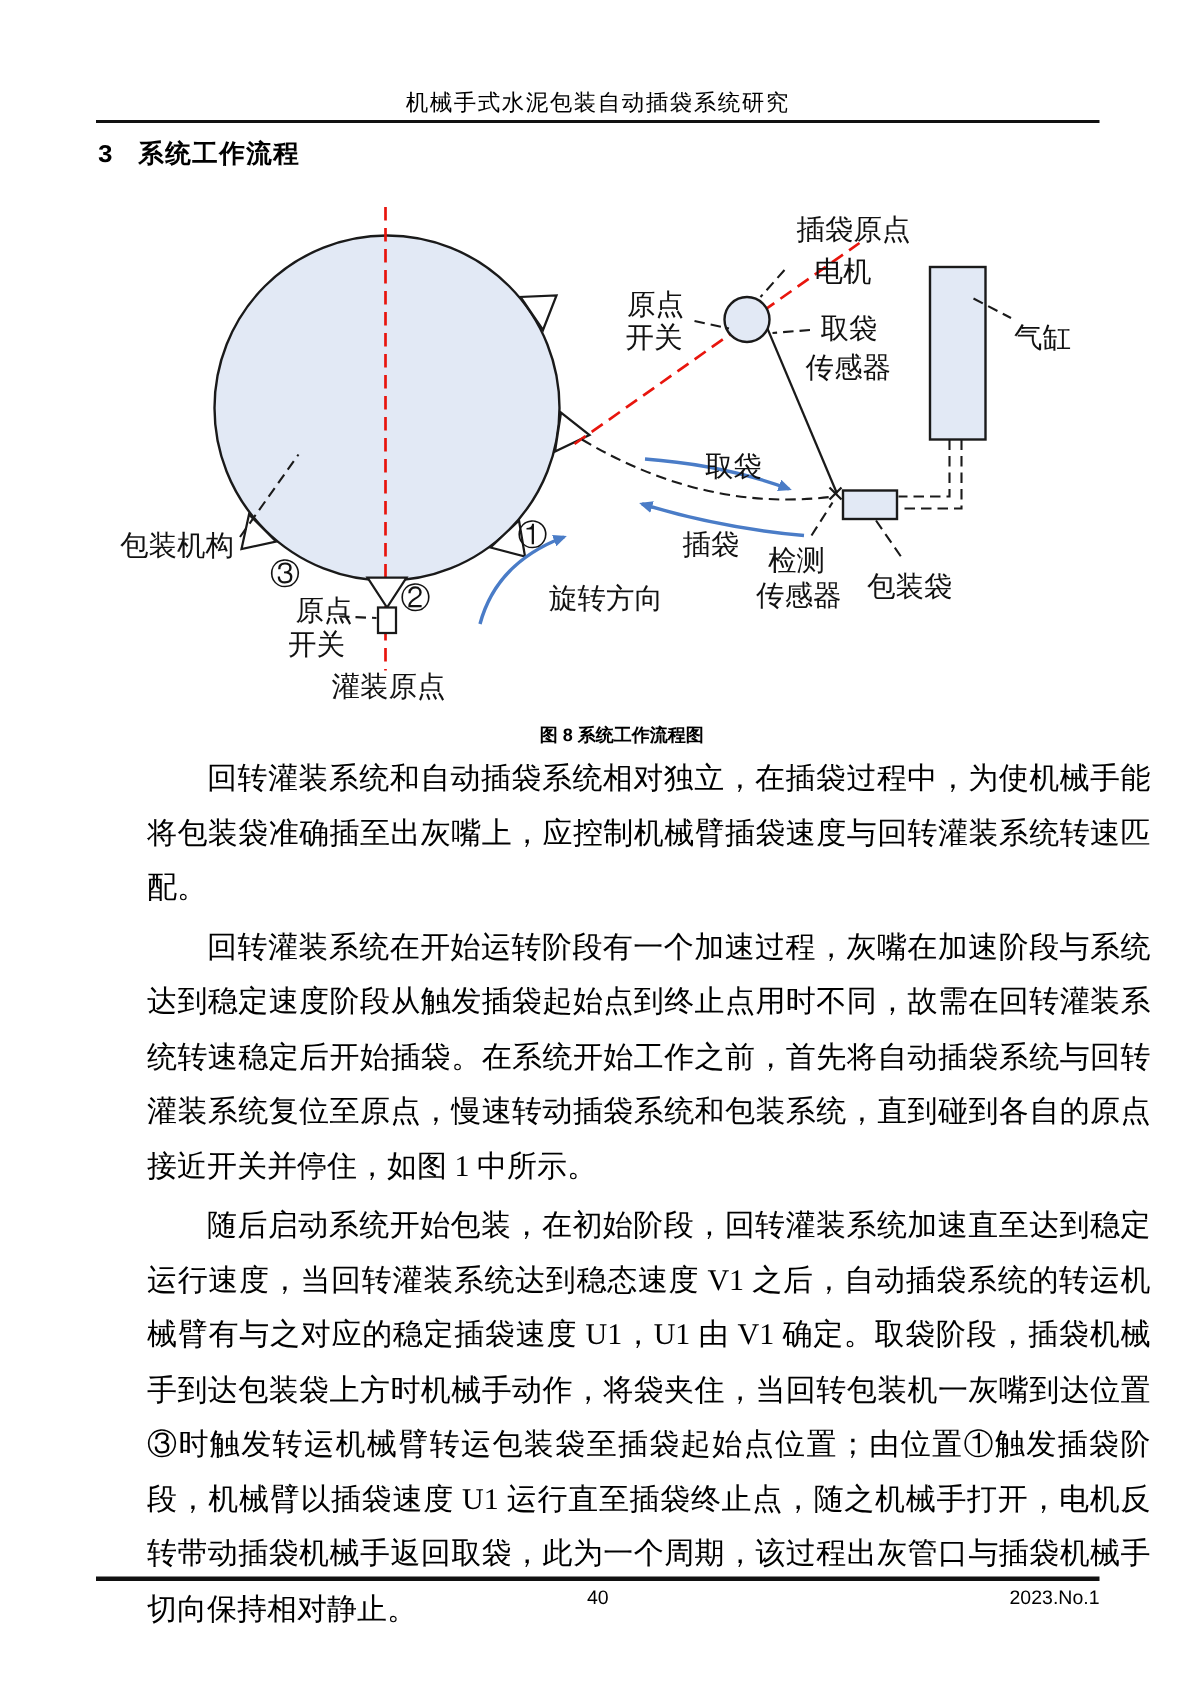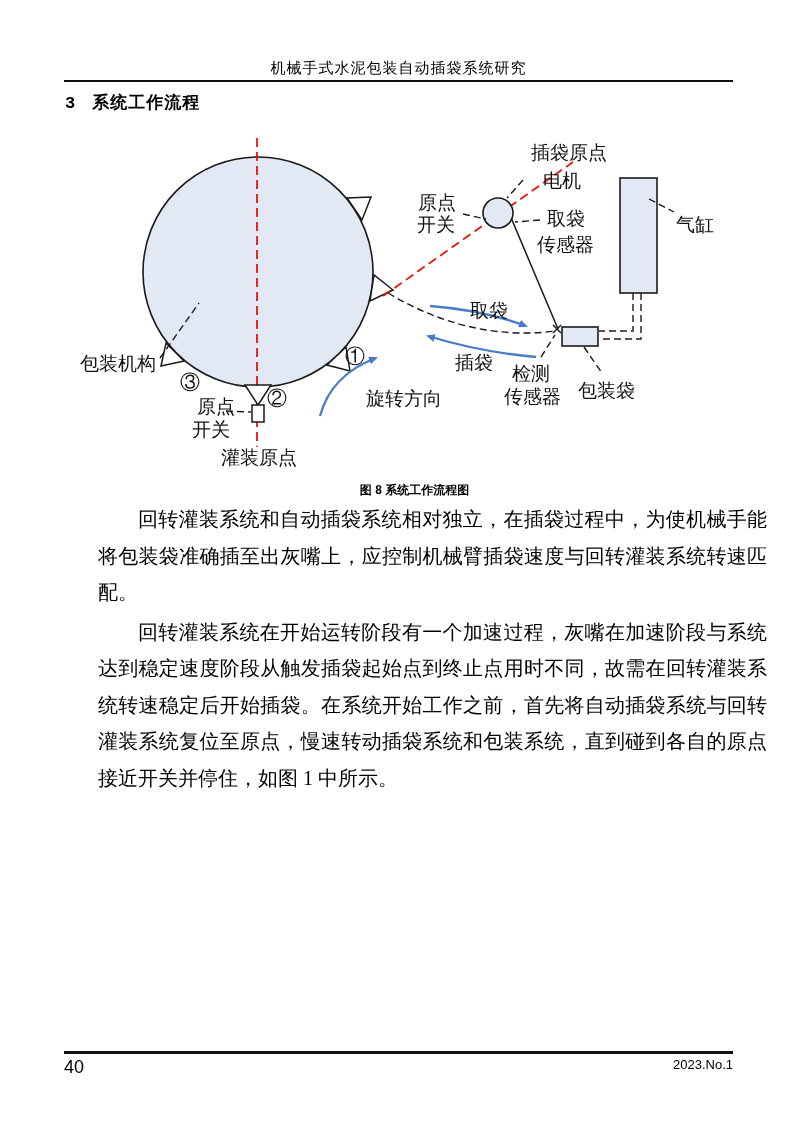--- a/index.html
+++ b/index.html
@@ -43,22 +43,22 @@
   }
   .body-text{
     position:absolute; top:501px; left:64px; width:669px;
     font-size:20px; line-height:36.5px; text-align:justify;margin-left:34px;
   }
   .body-text p{margin:0 0 3px 0; text-indent:2em;}
   .footer-rule{
     position:absolute; top:1051px; left:64px; width:669px; height:3px; background:#111;
   }
   .page-number{
-    position:absolute; top:1057px; left:64px; width:669px; text-align:left;
-    font-family:"Liberation Sans","DejaVu Sans",sans-serif; font-size:18px;
+    position:absolute; top:1057px; left:64px; width:669px; text-align:center;
+    font-family:"Liberation Sans","DejaVu Sans",sans-serif; font-size:13px;
   }
   .issue-label{
     position:absolute; top:1057px; right:60px;
     font-family:"Liberation Sans","DejaVu Sans",sans-serif; font-size:13px;text-align:center;
   }
 </style>
 </head>
 <body>
 
 <div class="page">
@@ -137,19 +137,20 @@
     <text class="circled" x="355" y="238" text-anchor="middle">①</text>
     <text class="circled" x="277" y="280" text-anchor="middle">②</text>
     <text class="circled" x="190" y="264" text-anchor="middle">③</text>
   </svg>
 
   <div class="fig-caption">图 8  系统工作流程图</div>
 
   <div class="body-text">
     <p>回转灌装系统和自动插袋系统相对独立，在插袋过程中，为使机械手能将包装袋准确插至出灰嘴上，应控制机械臂插袋速度与回转灌装系统转速匹配。</p>
     <p>回转灌装系统在开始运转阶段有一个加速过程，灰嘴在加速阶段与系统达到稳定速度阶段从触发插袋起始点到终止点用时不同，故需在回转灌装系统转速稳定后开始插袋。在系统开始工作之前，首先将自动插袋系统与回转灌装系统复位至原点，慢速转动插袋系统和包装系统，直到碰到各自的原点接近开关并停住，如图 1 中所示。</p>
+    <p>随后启动系统开始包装，在初始阶段，回转灌装系统加速直至达到稳定运行速度，当回转灌装系统达到稳态速度 V1 之后，自动插袋系统的转运机械臂有与之对应的稳定插袋速度 U1，U1 由 V1 确定。取袋阶段，插袋机械手到达包装袋上方时机械手动作，将袋夹住，当回转包装机一灰嘴到达位置③时触发转运机械臂转运包装袋至插袋起始点位置；由位置①触发插袋阶段，机械臂以插袋速度 U1 运行直至插袋终止点，随之机械手打开，电机反转带动插袋机械手返回取袋，此为一个周期，该过程出灰管口与插袋机械手切向保持相对静止。</p>
   </div>
 
   <div class="footer-rule"></div>
   <div class="page-number">40</div>
   <div class="issue-label">2023.No.1</div>
 
 </div>
 
 </body></html>

